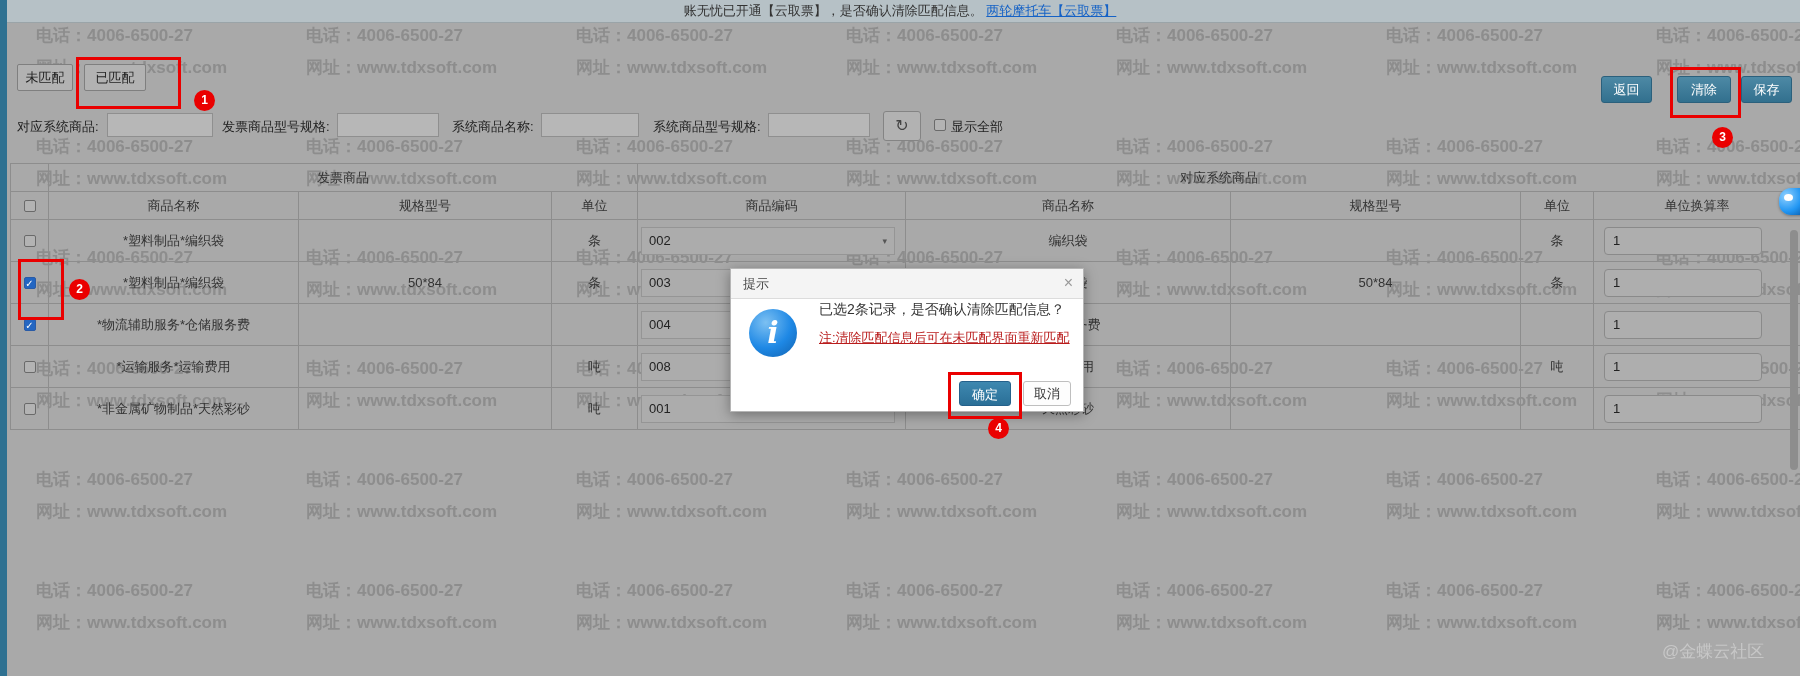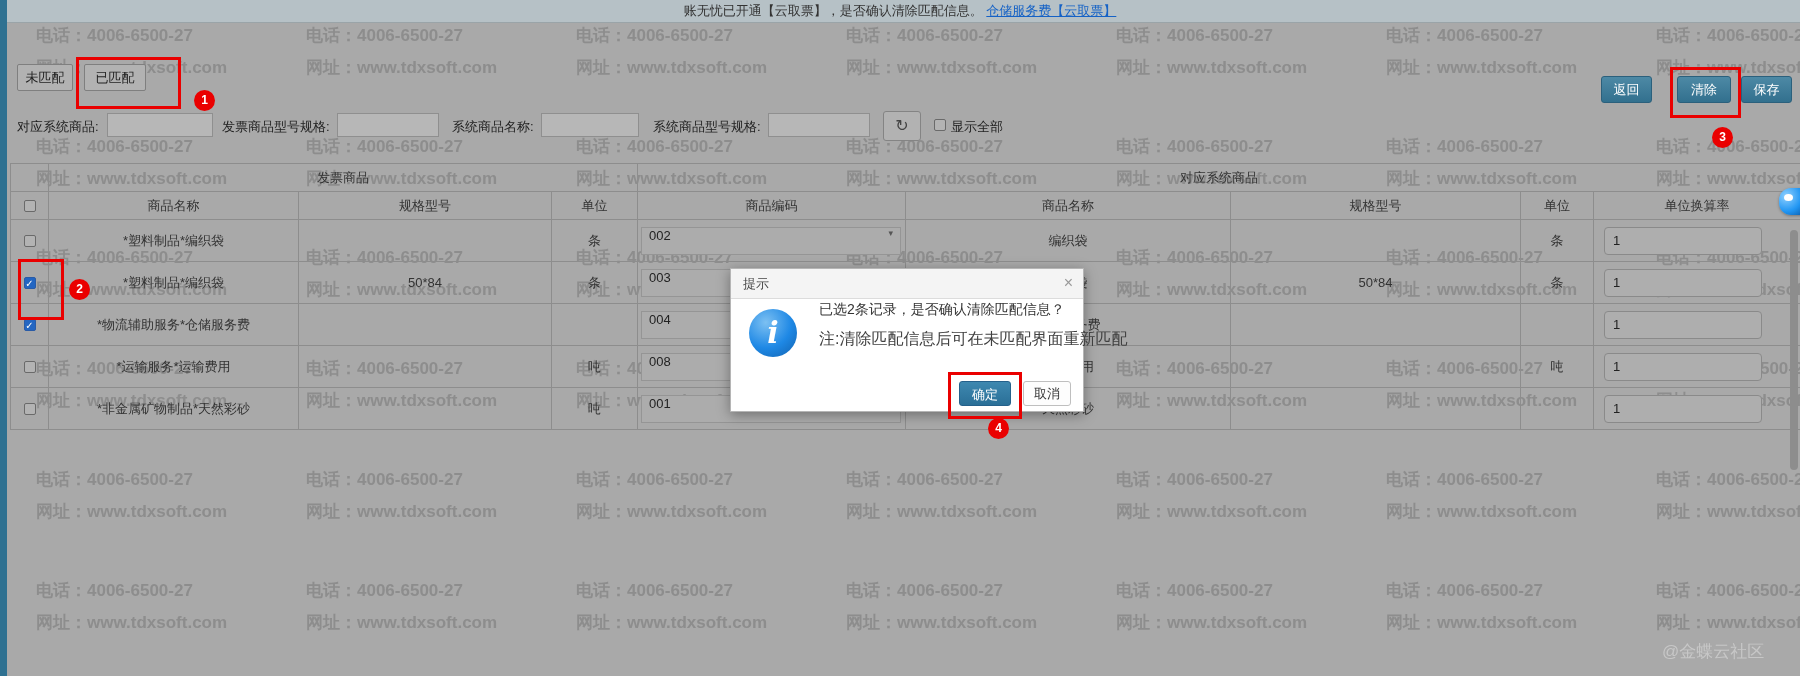--- a/index.html
+++ b/index.html
@@ -40,22 +40,22 @@
       border-radius:2px;box-sizing:border-box;font-size:10px;line-height:11px;
       text-align:center;color:#fff;}
   .cb.checked{background:#2366c2;border-color:#2a5ba6;}
   
   table.grid{position:absolute;left:10px;top:163px;width:1790px;z-index:5;
       border-collapse:collapse;table-layout:fixed;}
   table.grid th,table.grid td{border:1px solid #8d8d8d;font-size:13px;color:#333;
       font-weight:normal;text-align:center;padding:0;overflow:hidden;white-space:nowrap;}
   table.grid tr.hdr{height:28px;}
   table.grid tr.row{height:42px;}
-  .combo{height:26px;margin:0 4px 0 3px;background:#acacac;border:1px solid #959595;
-      display:flex;align-items:flex-start;justify-content:space-between;padding:0 7px;
+  .combo{height:26px;margin:0 10px 0 3px;background:#acacac;border:1px solid #959595;
+      display:flex;align-items:center;justify-content:space-between;padding:0 7px;
       color:#222;cursor:pointer;}
   .combo .arr{font-size:9px;color:#555;}
   .rateBox{width:148px;height:26px;line-height:26px;background:#aeaeae;
       border:1px solid #8a8a8a;border-radius:4px;margin-left:10px;text-align:left;
       padding-left:8px;color:#222;}
   .cellcb{margin:0 auto;}
   
   .redbox{border:3px solid #ea0000;z-index:15;pointer-events:none;}
   .badge{width:21px;height:21px;border-radius:50%;background:#ea0000;color:#fff;
       font-size:12px;font-weight:bold;text-align:center;line-height:21px;z-index:16;}
@@ -66,21 +66,21 @@
       border:1px solid #b5b5b5;box-shadow:0 3px 12px rgba(0,0,0,.35);z-index:25;}
   .modal-title{height:29px;line-height:29px;background:#f4f4f4;
       border-bottom:1px solid #dcdcdc;font-size:13px;color:#444;padding-left:12px;}
   .modal-close{position:absolute;right:10px;top:4px;font-size:16px;color:#999;
       cursor:pointer;line-height:20px;}
   .info-icon{position:absolute;left:18px;top:40px;width:48px;height:48px;border-radius:50%;
       background:radial-gradient(circle at 35% 28%,#7cc0f2,#1e88e5 55%,#1261ad);
       color:#fff;text-align:center;line-height:48px;
       font-family:"DejaVu Serif",serif;font-style:italic;font-weight:bold;font-size:30px;}
   .modal-msg{position:absolute;left:88px;top:32px;font-size:14px;color:#333;white-space:nowrap;}
-  .modal-note{position:absolute;left:88px;top:60px;font-size:16px;color:#404040;white-space:nowrap;}
+  .modal-note{position:absolute;left:88px;top:60px;font-size:13px;color:#b91c1c;white-space:nowrap;text-decoration:underline;}
   .modal-btn-ok{position:absolute;left:228px;top:112px;width:52px;height:25px;line-height:25px;
       text-align:center;font-size:13px;color:#fff;border-radius:3px;cursor:pointer;
       background:linear-gradient(#3e88b0,#2a6f97);border:1px solid #25618b;box-sizing:border-box;}
   .modal-btn-cancel{position:absolute;left:292px;top:112px;width:48px;height:25px;line-height:23px;
       text-align:center;font-size:13px;color:#333;background:#fdfdfd;border:1px solid #bfbfbf;
       border-radius:3px;box-sizing:border-box;cursor:pointer;}
   
   .float-icon{left:1779px;top:188px;width:24px;height:27px;border-radius:12px 0 0 12px;
       background:radial-gradient(circle at 30% 30%,#8fd0ff,#2196f3 60%,#0d5fae);
       z-index:40;box-shadow:0 1px 3px rgba(0,0,0,.3);}
@@ -175,21 +175,21 @@
     <span class="wm" style="left: 1116px; top: 611px;">网址：www.tdxsoft.com</span>
     <span class="wm" style="left: 1386px; top: 579px;">电话：4006-6500-27</span>
     <span class="wm" style="left: 1386px; top: 611px;">网址：www.tdxsoft.com</span>
     <span class="wm" style="left: 1656px; top: 579px;">电话：4006-6500-27</span>
     <span class="wm" style="left: 1656px; top: 611px;">网址：www.tdxsoft.com</span>
   </div>
 <div class="wm-community">@金蝶云社区</div>
 
 <div class="abs banner">
   <span>账无忧已开通【云取票】，是否确认清除匹配信息。</span>
-  <a>仓储服务费【云取票】</a>
+  <a>两轮摩托车【云取票】</a>
 </div>
 
 <div class="abs strip"></div>
 
 <div class="abs tab-btn" style="left:17px;top:64px;width:54px;">未匹配</div>
 <div class="abs tab-btn" style="left:84px;top:64px;width:60px;">已匹配</div>
 
 <div class="abs teal-btn" style="left:1601px;top:76px;width:49px;">返回</div>
 <div class="abs teal-btn" style="left:1677px;top:76px;width:52px;">清除</div>
 <div class="abs teal-btn" style="left:1741px;top:76px;width:49px;">保存</div>

